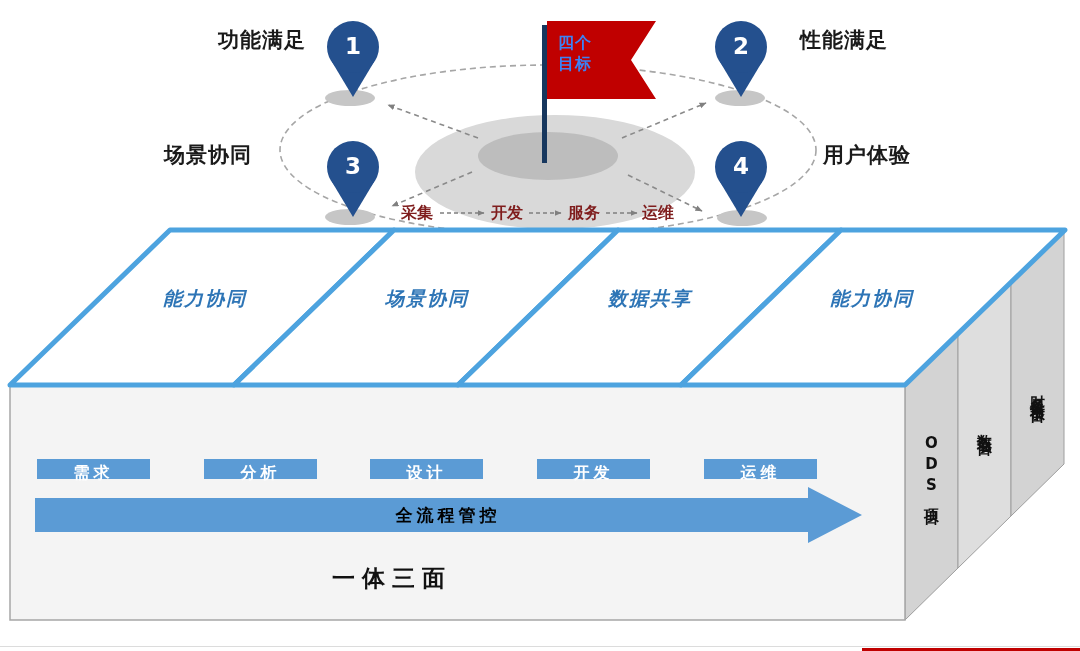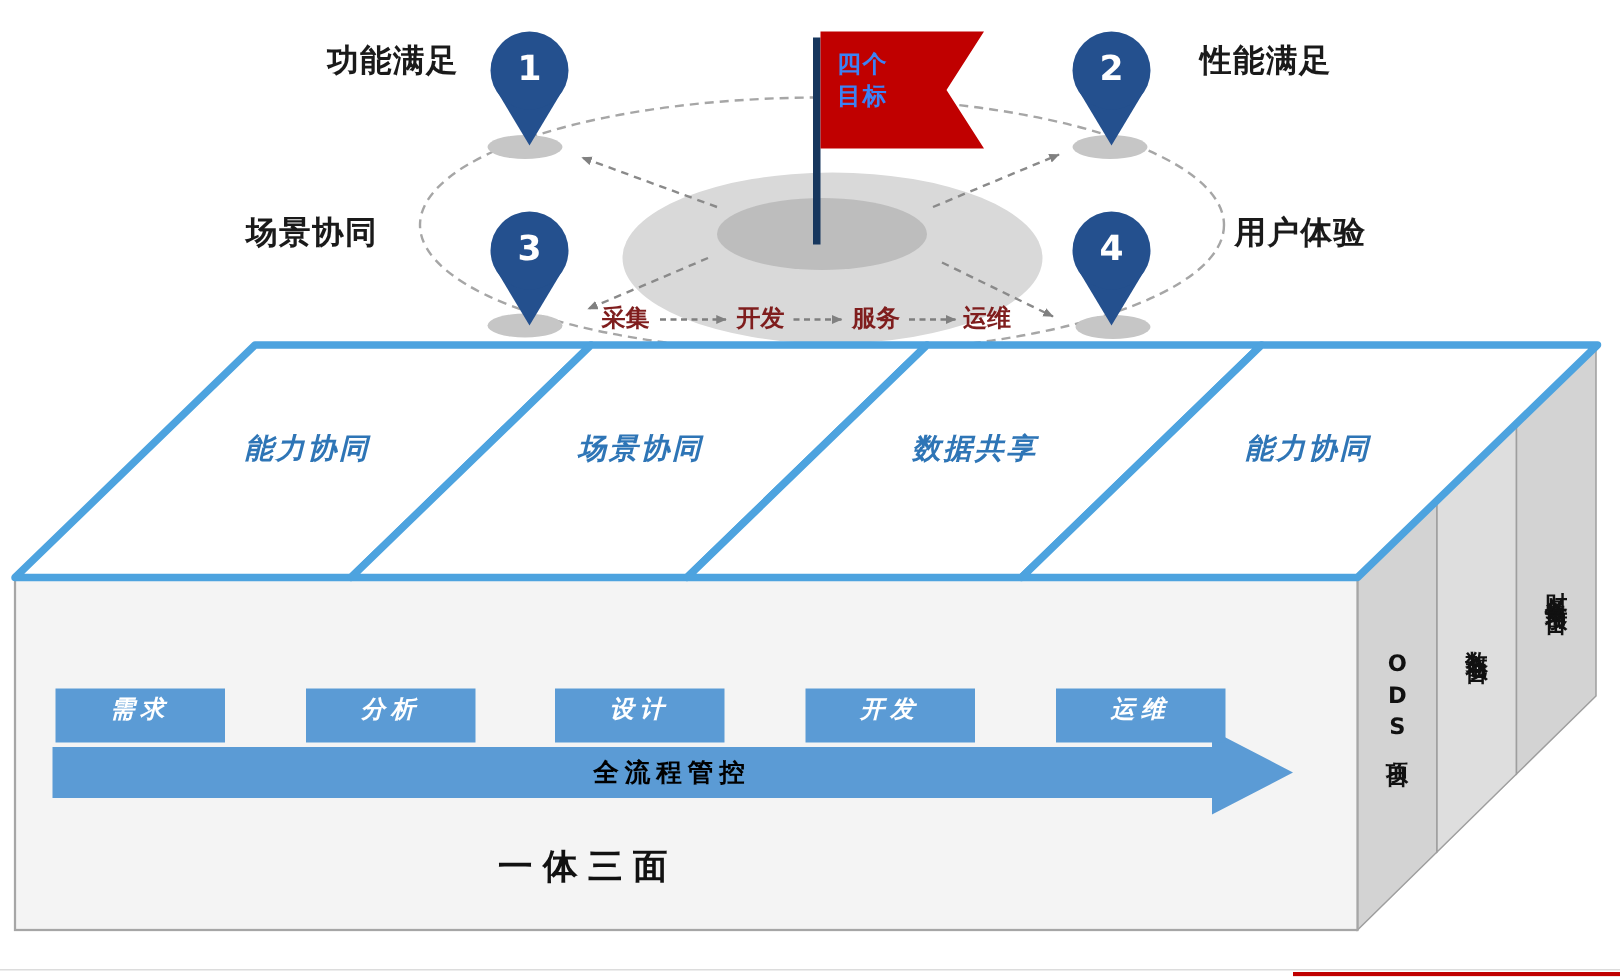--- a/index.html
+++ b/index.html
@@ -10,22 +10,22 @@
   }
   .layer{position:absolute;left:0;top:0;}
   .abs{position:absolute;}
   .ctr{transform:translate(-50%,-50%);white-space:nowrap;}
   .goal-label{font-size:21px;font-weight:bold;color:#1a1a1a;letter-spacing:1px;}
   .pin-num{color:#fff;font-size:23px;font-weight:bold;}
   .flag-text{color:#3b82f6;font-size:16px;font-weight:bold;line-height:1.3;white-space:pre-line;letter-spacing:1px;}
   .step-word{font-size:16px;font-weight:bold;color:#7f1d1d;}
   .cell-label{font-size:19px;font-weight:bold;color:#2E75B6;letter-spacing:2px;font-style:italic;}
   .side-label{font-size:15px;font-weight:bold;color:#111;writing-mode:vertical-rl;text-orientation:upright;letter-spacing:3px;}
-  .stage-btn{position:absolute;width:113px;height:36px;background:#5B9BD5;color:#fff;
-    font-size:16px;font-weight:bold;text-align:center;line-height:28px;letter-spacing:4px;font-style:italic;}
+  .stage-btn{position:absolute;width:113px;height:20px;background:#5B9BD5;color:#fff;
+    font-size:16px;font-weight:bold;text-align:center;line-height:28px;letter-spacing:4px;}
   .arrow-label{color:#000000;font-size:17px;font-weight:bold;letter-spacing:4px;}
   .caption{font-size:23px;font-weight:bold;color:#111;letter-spacing:7px;text-align:center;}
   .bottom-divider{position:absolute;left:0;top:646px;width:1080px;height:1px;background:#DCDCDC;}
   .bottom-red{position:absolute;left:862px;top:648px;width:218px;height:3px;background:#C00000;}
 </style>
 </head>
 <body>
 
 <div class="stage">
 

